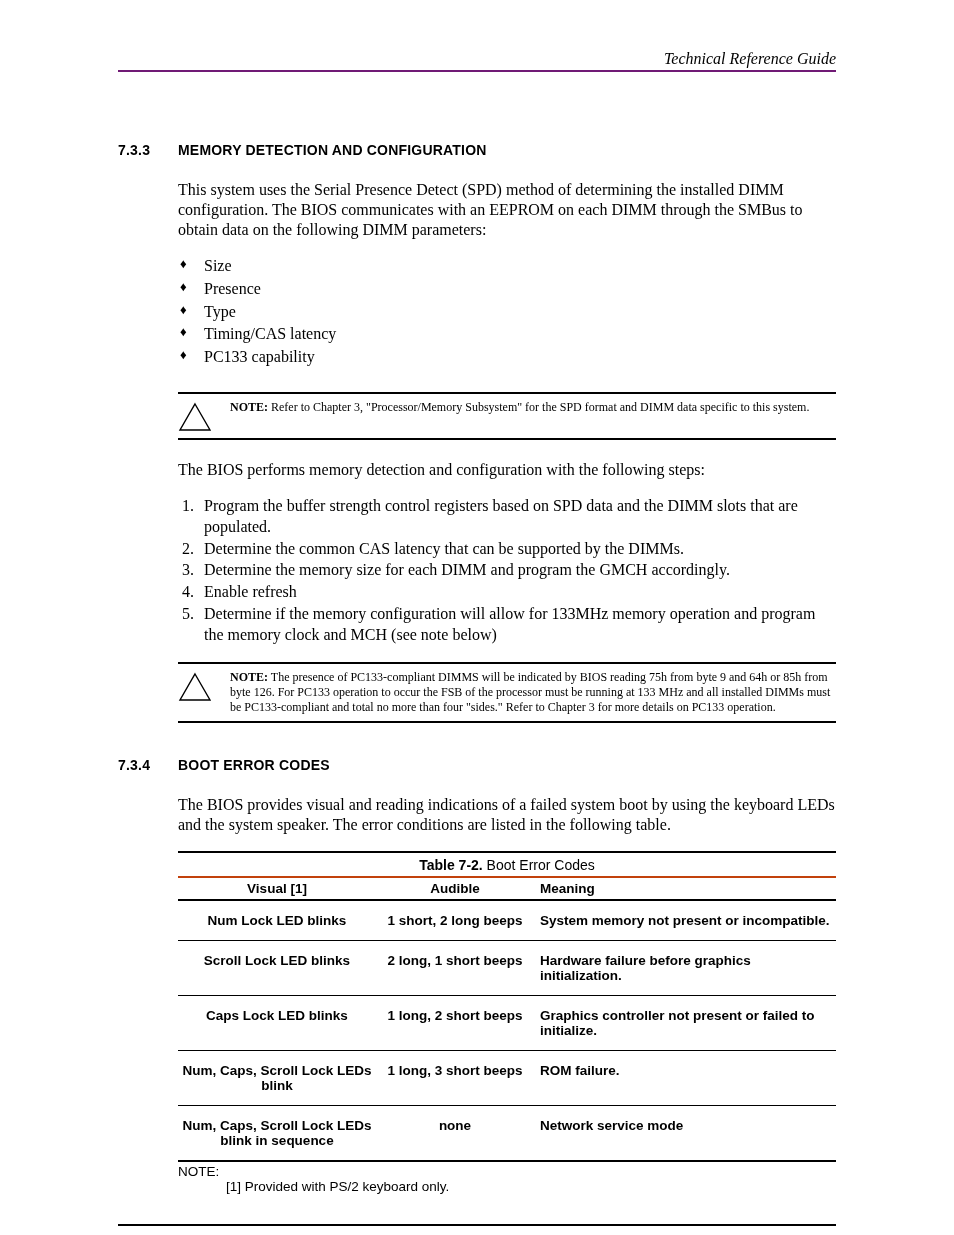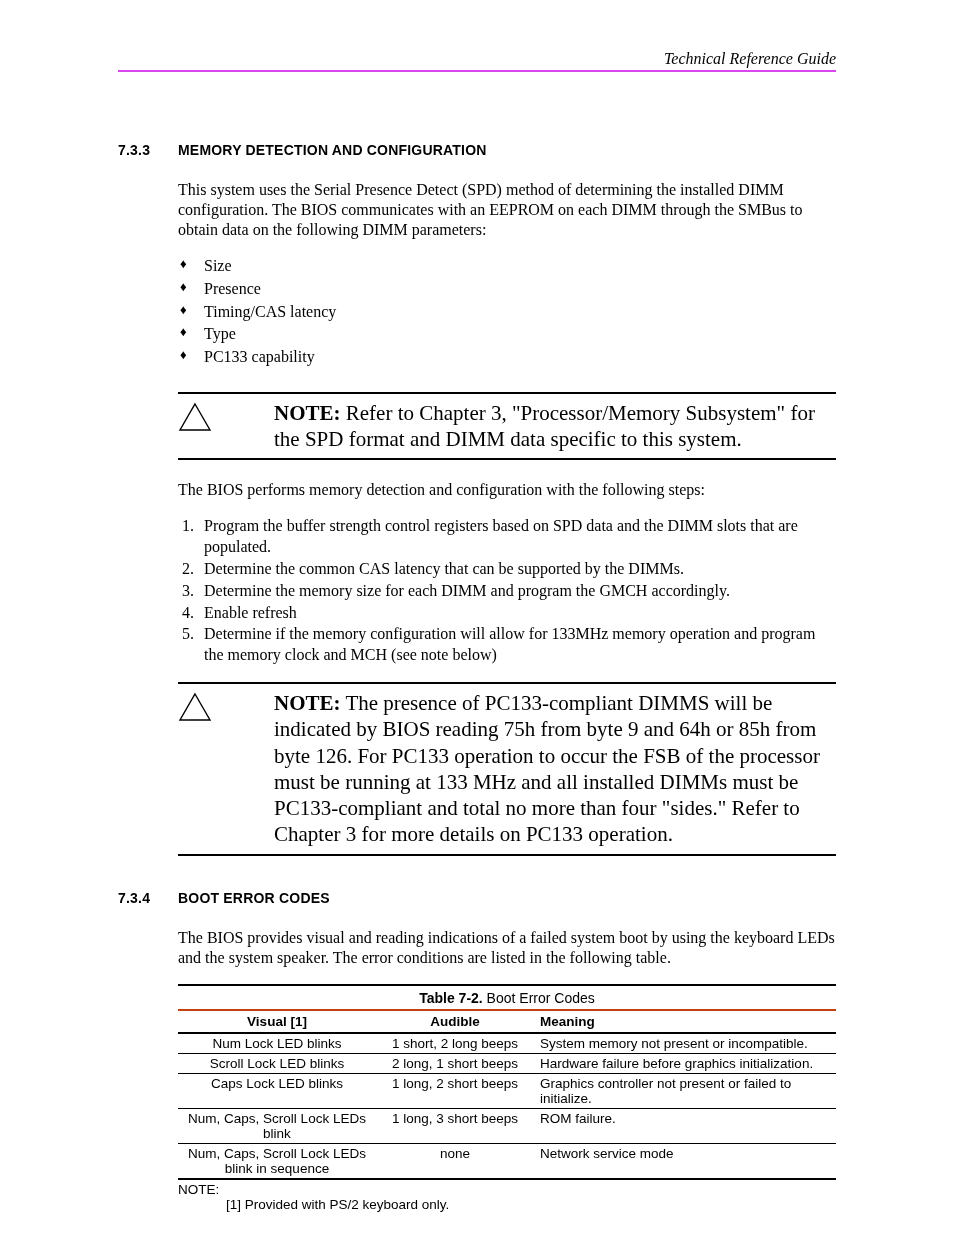--- a/index.html
+++ b/index.html
@@ -12,21 +12,21 @@
   }
   .page {
     padding: 50px 118px 40px 118px;
     box-sizing: border-box;
     width: 954px;
   }
   .running-head {
     text-align: right;
     font-style: italic;
     font-size: 16px;
-    border-bottom: 2px solid #d946ef;
+    border-bottom: 2px solid #701a75;
     padding-bottom: 2px;
     margin-bottom: 70px;
   }
   .section-heading {
     font-family: Arial, Helvetica, sans-serif;
     font-weight: bold;
     font-size: 14px;
     letter-spacing: 0.2px;
     display: flex;
     margin: 0 0 22px 0;
@@ -74,23 +74,22 @@
     align-items: flex-start;
   }
   .note-icon {
     flex: 0 0 52px;
     display: flex;
     justify-content: flex-start;
     padding-top: 2px;
   }
   .note-text {
     flex: 1;
-    font-size: 21px;
+    font-size: 12px;
     line-height: 1.25;
-    margin-left: 44px;
   }
   .note-text .note-label {
     font-weight: bold;
   }
   ol.steps {
     margin: 0 0 16px 0;
     padding-left: 20px;
     font-size: 16px;
     line-height: 1.3;
   }
@@ -119,22 +118,23 @@
   thead.col-head th {
     font-weight: bold;
     text-align: center;
     border-bottom: 2px solid #000;
     padding: 3px 4px;
     font-size: 13.5px;
   }
   thead.col-head th.meaning { text-align: left; padding-left: 6px; }
   tbody.data td {
     border-bottom: 1px solid #000;
-    padding: 2px 4px;
+    padding: 12px 4px;
     vertical-align: top;
+    font-weight: bold;
   }
   tbody.data td.c1 { text-align: center; width: 190px; }
   tbody.data td.c2 { text-align: center; width: 150px; }
   tbody.data td.c3 { text-align: left; padding-left: 6px; }
   tbody.data tr:last-child td { border-bottom: 2px solid #000; }
   .table-note {
     font-family: Arial, Helvetica, sans-serif;
     font-size: 13.5px;
     margin-top: 2px;
   }
@@ -170,22 +170,22 @@
     <span class="sec-num">7.3.3</span>
     <span class="sec-title">MEMORY DETECTION AND CONFIGURATION</span>
   </h2>
 
   <div class="body-indent">
     <p class="para">This system uses the Serial Presence Detect (SPD) method of determining the installed DIMM configuration. The BIOS communicates with an EEPROM on each DIMM through the SMBus to obtain data on the following DIMM parameters:</p>
 
     <ul class="diamond">
       <li>Size</li>
       <li>Presence</li>
+      <li>Type</li>
       <li>Timing/CAS latency</li>
-      <li>Type</li>
       <li>PC133 capability</li>
     </ul>
 
     <div class="note-box">
       <span class="note-icon">
         <svg width="34" height="30" viewBox="0 0 34 30">
             <path d="M17 2 L32 28 L2 28 Z" fill="none" stroke="#000" stroke-width="1.4"></path>
           </svg>
       </span>
       <div class="note-text">

